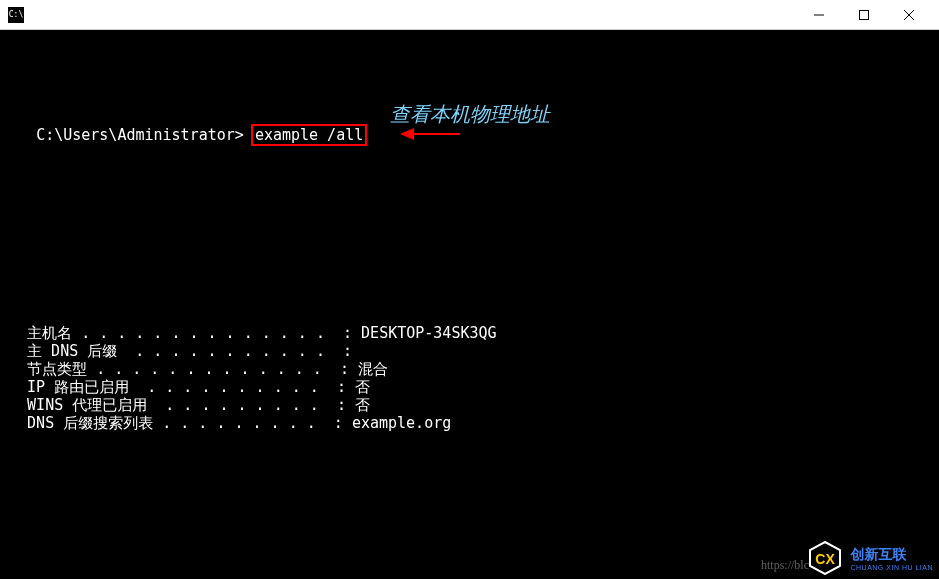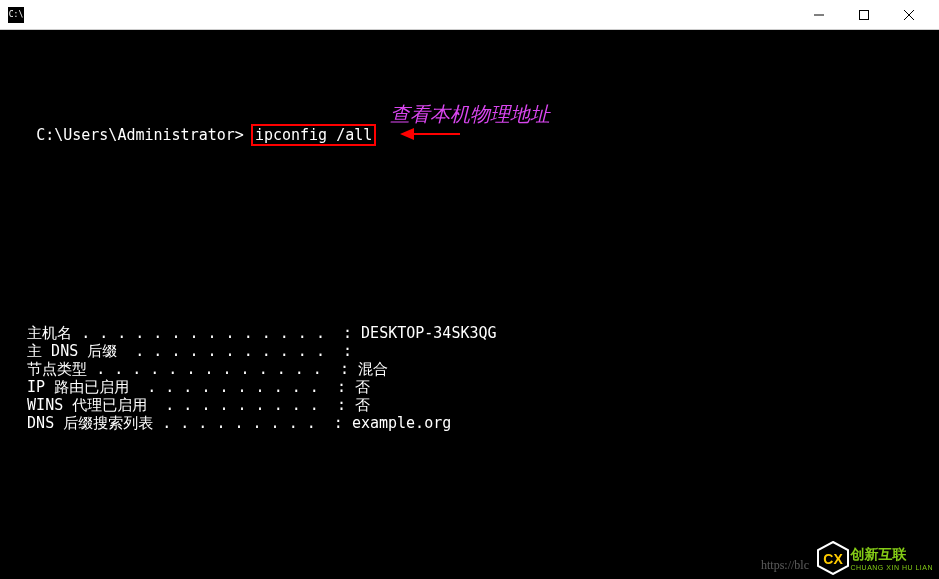--- a/index.html
+++ b/index.html
@@ -52,43 +52,43 @@
   .row { position: relative; height: 18px; }
   .redbox { outline: 2px solid #f00; padding: 0 2px; }
   .arrow {
     position: absolute;
     color: #f00;
     font-size: 20px;
     font-weight: bold;
   }
   .annot {
     position: absolute;
-    color: #d946ef;
+    color: #7dd3fc;
     font-family: "KaiTi","STKaiti","Microsoft YaHei",sans-serif;
     font-size: 20px;
     font-weight: 500;
     font-style: italic;
   }
   .watermark-url {
     position: absolute;
     right: 130px;
     bottom: 6px;
     color: rgba(255,255,255,0.35);
     font-family: Liberation Serif, serif;
     font-size: 12px;
     margin-left: 44px;
   }
   .watermark-logo {
     position: absolute;
     right: 6px;
     bottom: 4px;
     display: flex;
     align-items: center;
-    gap: 0;
-    color: #84cc16;
+    gap: 8px;
+    color: #3b82f6;
     font-family: "Microsoft YaHei", sans-serif;
     font-size: 12px;
   }
   .watermark-logo .hex {
     width: 34px; height: 34px;
     display:flex;align-items:center;justify-content:center;
   }
 </style>
 </head>
 <body>
@@ -111,21 +111,21 @@
         <line x1="0" y1="0" x2="10" y2="10" stroke="#000" stroke-width="1"></line>
         <line x1="10" y1="0" x2="0" y2="10" stroke="#000" stroke-width="1"></line>
       </svg>
   </div>
 </div>
 
 <div class="terminal">
 
   
   <div class="row">
-    <span>C:\Users\Administrator&gt;</span> <span class="redbox">ipconfig /all</span>
+    <span>C:\Users\Administrator&gt;</span> <span class="redbox">example /all</span>
     
     <span class="arrow" style="left:328px;top:-2px;">
       <svg width="60" height="20" viewBox="0 0 60 20">
           <line x1="60" y1="10" x2="10" y2="10" stroke="#f00" stroke-width="2"></line>
           <polygon points="0,10 14,4 14,16" fill="#f00"></polygon>
         </svg>
     </span>
     <span class="annot" style="left:390px;top:-3px;">查看本机物理地址</span>
   </div>
 

